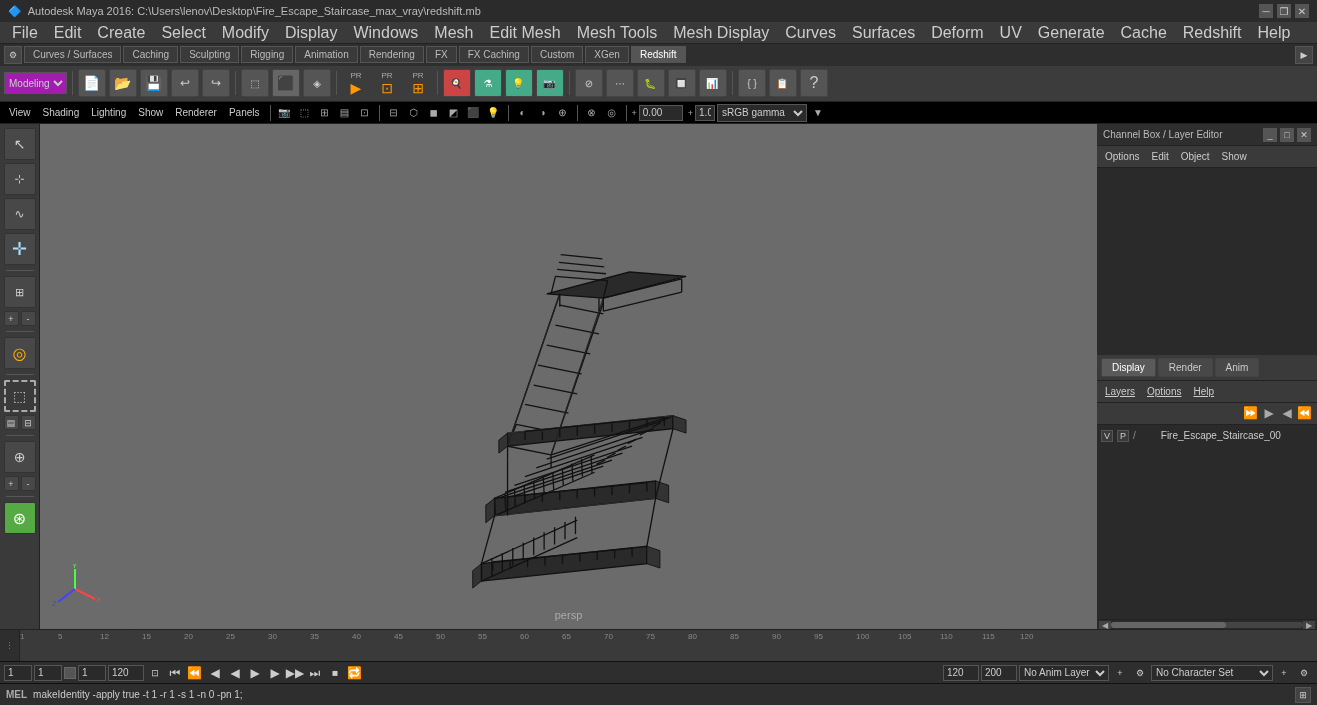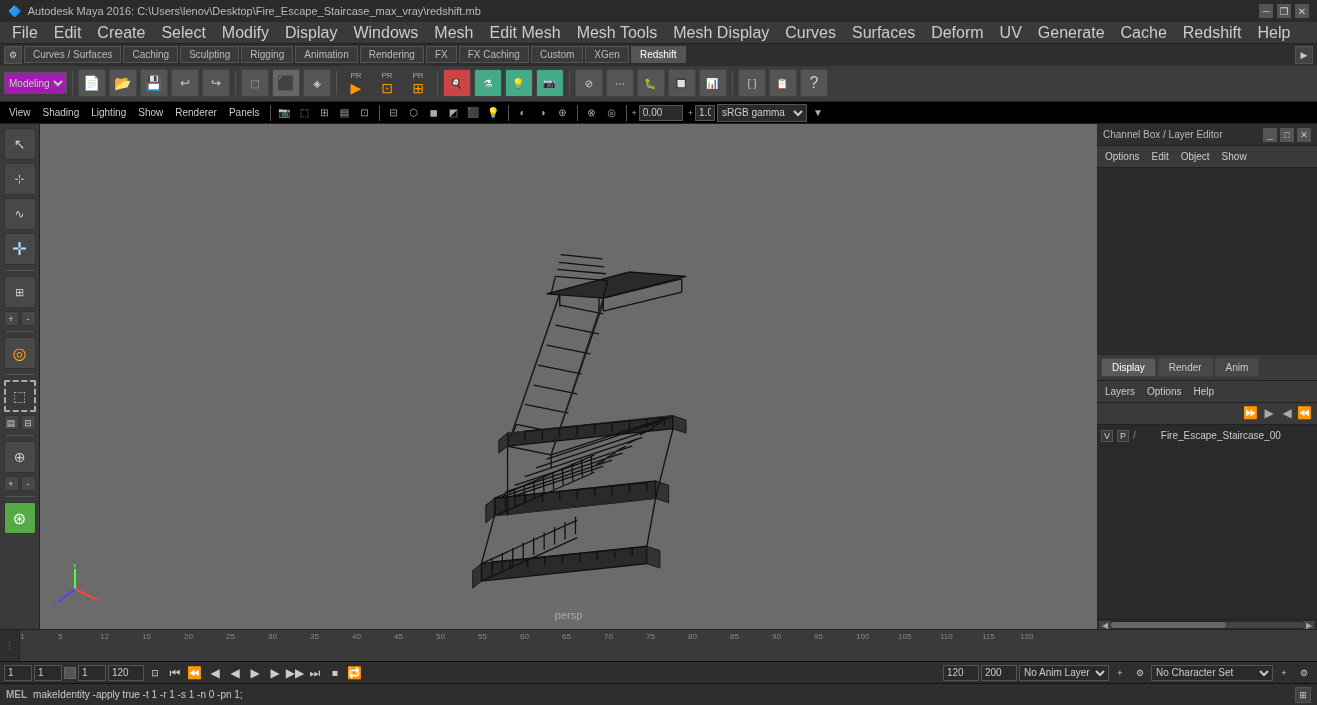--- a/index.html
+++ b/index.html
@@ -45,21 +45,21 @@
     #right-panel-title .rp-controls { display: flex; gap: 3px; }
     .rp-btn { width: 14px; height: 14px; background: #555; border: none; color: #ccc; font-size: 9px; cursor: pointer; display: flex; align-items: center; justify-content: center; }
     #channel-menus { height: 22px; background: #3a3a3a; display: flex; align-items: center; padding: 0 4px; gap: 4px; border-bottom: 1px solid #222; }
     #channel-menus .cm { font-size: 10px; color: #ccc; cursor: pointer; padding: 1px 4px; }
     #channel-content { flex: 1; background: #2a2a2a; }
 
     
     #layer-tabs { height: 26px; background: #3a3a3a; display: flex; align-items: center; padding: 0 4px; gap: 2px; border-bottom: 1px solid #222; }
     .layer-tab { padding: 3px 10px; font-size: 10px; color: #ccc; cursor: pointer; background: #484848; border: 1px solid #444; border-radius: 2px; }
     .layer-tab.active { background: #5a5a5a; color: #fff; }
-    #layer-menus { height: 22px; display: flex; align-items: center; padding: 0 4px; gap: 4px; border-bottom: 1px solid #222; background: #3a3a3a; }
+    #layer-menus { height: 22px; display: flex; align-items: center; padding: 0 4px; gap: 4px; border-bottom: 1px solid #222; background: #3a3a3a; text-decoration: underline; }
     #layer-menus .lm { font-size: 10px; color: #ccc; cursor: pointer; padding: 1px 4px; }
     #layer-nav { height: 22px; display: flex; align-items: center; justify-content: flex-end; padding: 0 4px; gap: 2px; border-bottom: 1px solid #222; background: #3a3a3a; }
     .nav-btn { width: 16px; height: 16px; background: transparent; border: none; color: #aaa; cursor: pointer; font-size: 12px; display: flex; align-items: center; justify-content: center; }
     #layer-content { flex: 1; background: #2a2a2a; padding: 4px; font-size: 10px; color: #ccc; overflow: hidden; }
     .layer-row { display: flex; align-items: center; gap: 4px; padding: 1px 0; }
     .layer-v { width: 12px; height: 12px; background: #3a3a3a; border: 1px solid #555; font-size: 9px; display: flex; align-items: center; justify-content: center; cursor: pointer; }
     .layer-p { width: 12px; height: 12px; background: #3a3a3a; border: 1px solid #555; font-size: 9px; display: flex; align-items: center; justify-content: center; cursor: pointer; }
     .layer-name { font-size: 10px; color: #ccc; overflow: hidden; text-overflow: ellipsis; white-space: nowrap; margin-left: 21px; }
     #layer-scrollbar { height: 10px; background: #2a2a2a; display: flex; align-items: center; padding: 0 2px; border-top: 1px solid #222; }
     .h-scrollbar { flex: 1; height: 6px; background: #444; border-radius: 3px; position: relative; }

